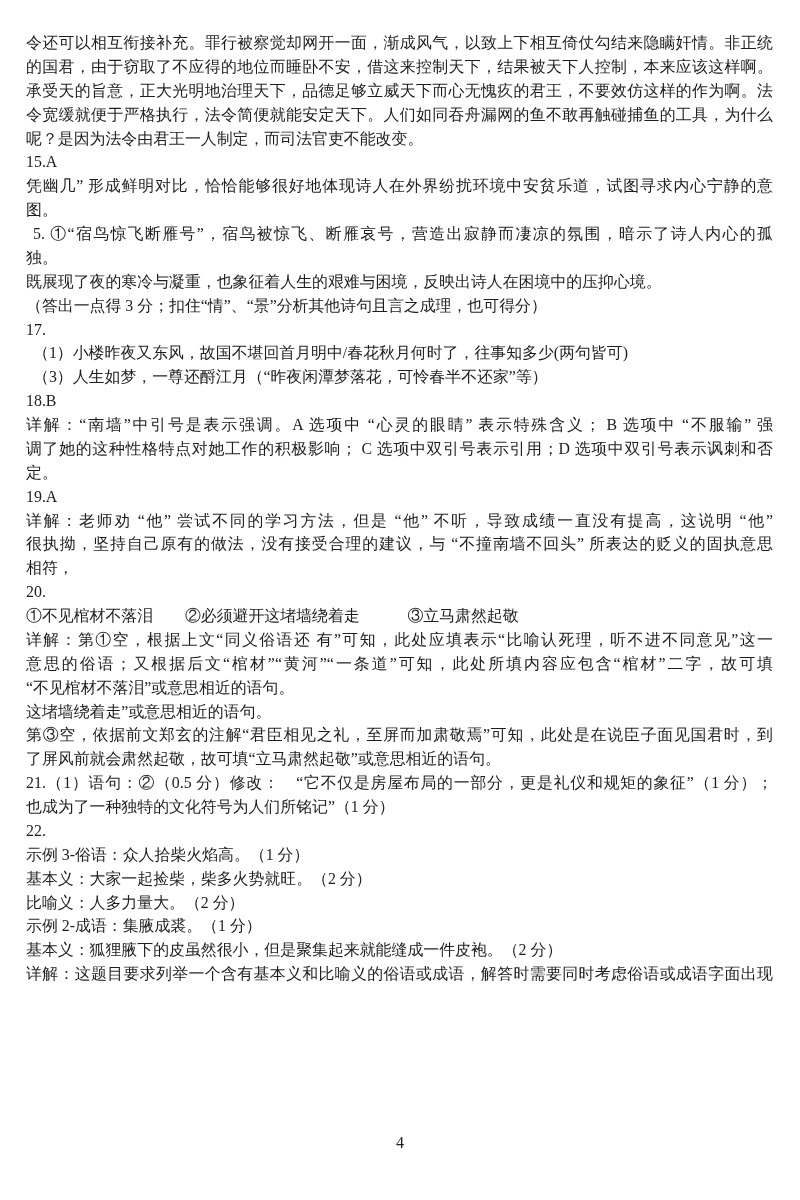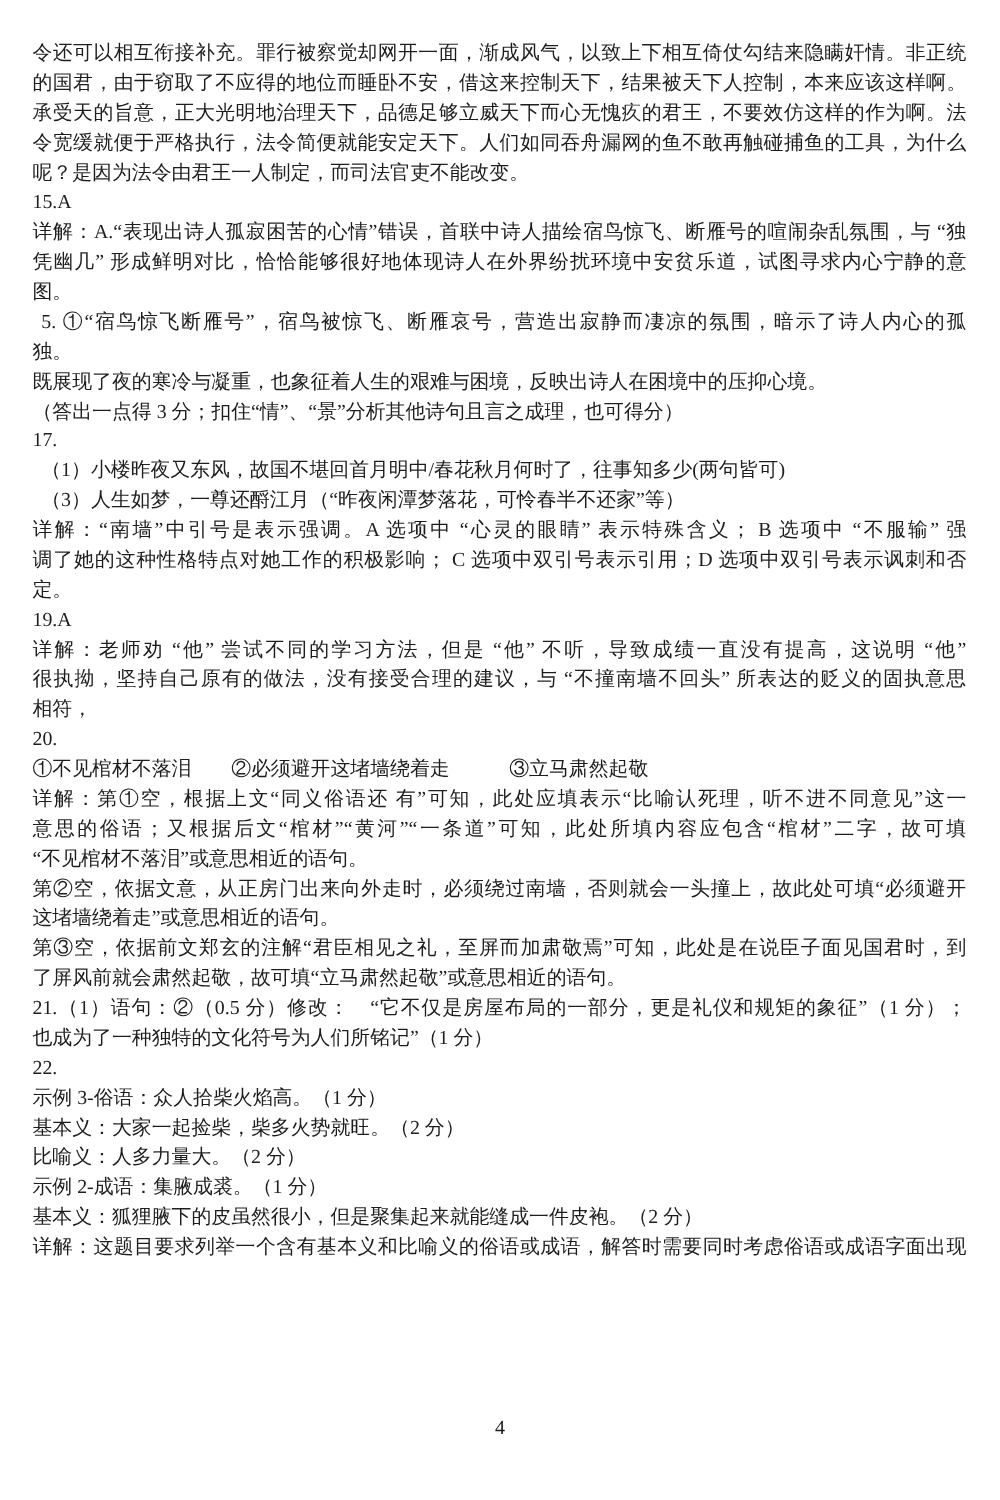--- a/index.html
+++ b/index.html
@@ -53,43 +53,42 @@
 <body>
 
 <div class="page" style="background: rgb(255, 255, 255); color: rgb(29, 29, 29);">
   <div class="textblock" id="textblock">
       <div class="line j">令还可以相互衔接补充。罪行被察觉却网开一面，渐成风气，以致上下相互倚仗勾结来隐瞒奸情。非正统</div>
       <div class="line j">的国君，由于窃取了不应得的地位而睡卧不安，借这来控制天下，结果被天下人控制，本来应该这样啊。</div>
       <div class="line j">承受天的旨意，正大光明地治理天下，品德足够立威天下而心无愧疚的君王，不要效仿这样的作为啊。法</div>
       <div class="line j">令宽缓就便于严格执行，法令简便就能安定天下。人们如同吞舟漏网的鱼不敢再触碰捕鱼的工具，为什么</div>
       <div class="line">呢？是因为法令由君王一人制定，而司法官吏不能改变。</div>
       <div class="line">15.A</div>
-      <div class="line j">详解：A.“表现出诗人孤寂困苦的心情”错误，首联中诗人描绘宿鸟惊飞、断雁号的喧闹杂乱氛围，与 “独</div>
       <div class="line j">凭幽几” 形成鲜明对比，恰恰能够很好地体现诗人在外界纷扰环境中安贫乐道，试图寻求内心宁静的意</div>
       <div class="line">图。</div>
       <div class="line j i">5. ①“宿鸟惊飞断雁号”，宿鸟被惊飞、断雁哀号，营造出寂静而凄凉的氛围，暗示了诗人内心的孤</div>
       <div class="line">独。</div>
       <div class="line">既展现了夜的寒冷与凝重，也象征着人生的艰难与困境，反映出诗人在困境中的压抑心境。</div>
       <div class="line">（答出一点得 3 分；扣住“情”、“景”分析其他诗句且言之成理，也可得分）</div>
       <div class="line">17.</div>
       <div class="line i">（1）小楼昨夜又东风，故国不堪回首月明中/春花秋月何时了，往事知多少(两句皆可)</div>
       <div class="line i">（3）人生如梦，一尊还酹江月（“昨夜闲潭梦落花，可怜春半不还家”等）</div>
+      <div class="line">18.B</div>
       <div class="line j">详解：“南墙”中引号是表示强调。A 选项中 “心灵的眼睛” 表示特殊含义； B 选项中 “不服输” 强</div>
       <div class="line j">调了她的这种性格特点对她工作的积极影响； C 选项中双引号表示引用；D 选项中双引号表示讽刺和否</div>
       <div class="line">定。</div>
       <div class="line">19.A</div>
       <div class="line j">详解：老师劝 “他” 尝试不同的学习方法，但是 “他” 不听，导致成绩一直没有提高，这说明 “他”</div>
       <div class="line j">很执拗，坚持自己原有的做法，没有接受合理的建议，与 “不撞南墙不回头” 所表达的贬义的固执意思</div>
       <div class="line">相符，</div>
       <div class="line">20.</div>
       <div class="line">①不见棺材不落泪　　②必须避开这堵墙绕着走　　　③立马肃然起敬</div>
       <div class="line j">详解：第①空，根据上文“同义俗语还 有”可知，此处应填表示“比喻认死理，听不进不同意见”这一</div>
       <div class="line j">意思的俗语；又根据后文“棺材”“黄河”“一条道”可知，此处所填内容应包含“棺材”二字，故可填</div>
       <div class="line">“不见棺材不落泪”或意思相近的语句。</div>
-      <div class="line j">第②空，依据文意，从正房门出来向外走时，必须绕过南墙，否则就会一头撞上，故此处可填“必须避开</div>
       <div class="line">这堵墙绕着走”或意思相近的语句。</div>
       <div class="line j">第③空，依据前文郑玄的注解“君臣相见之礼，至屏而加肃敬焉”可知，此处是在说臣子面见国君时，到</div>
       <div class="line">了屏风前就会肃然起敬，故可填“立马肃然起敬”或意思相近的语句。</div>
       <div class="line j">21.（1）语句：②（0.5 分）修改：　“它不仅是房屋布局的一部分，更是礼仪和规矩的象征”（1 分）；</div>
       <div class="line">也成为了一种独特的文化符号为人们所铭记”（1 分）</div>
       <div class="line">22.</div>
       <div class="line">示例 3-俗语：众人拾柴火焰高。（1 分）</div>
       <div class="line">基本义：大家一起捡柴，柴多火势就旺。（2 分）</div>
       <div class="line">比喻义：人多力量大。（2 分）</div>
       <div class="line">示例 2-成语：集腋成裘。（1 分）</div>

